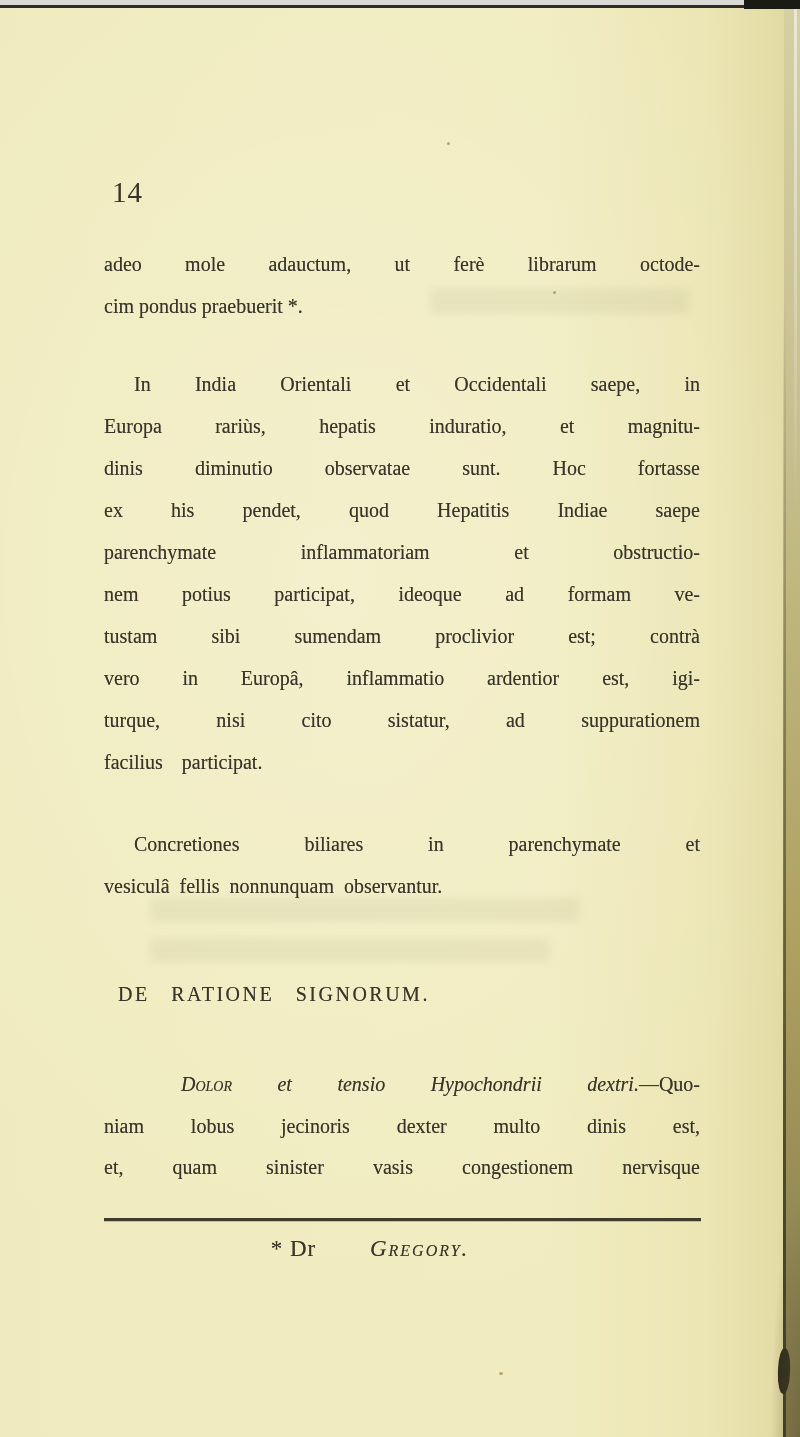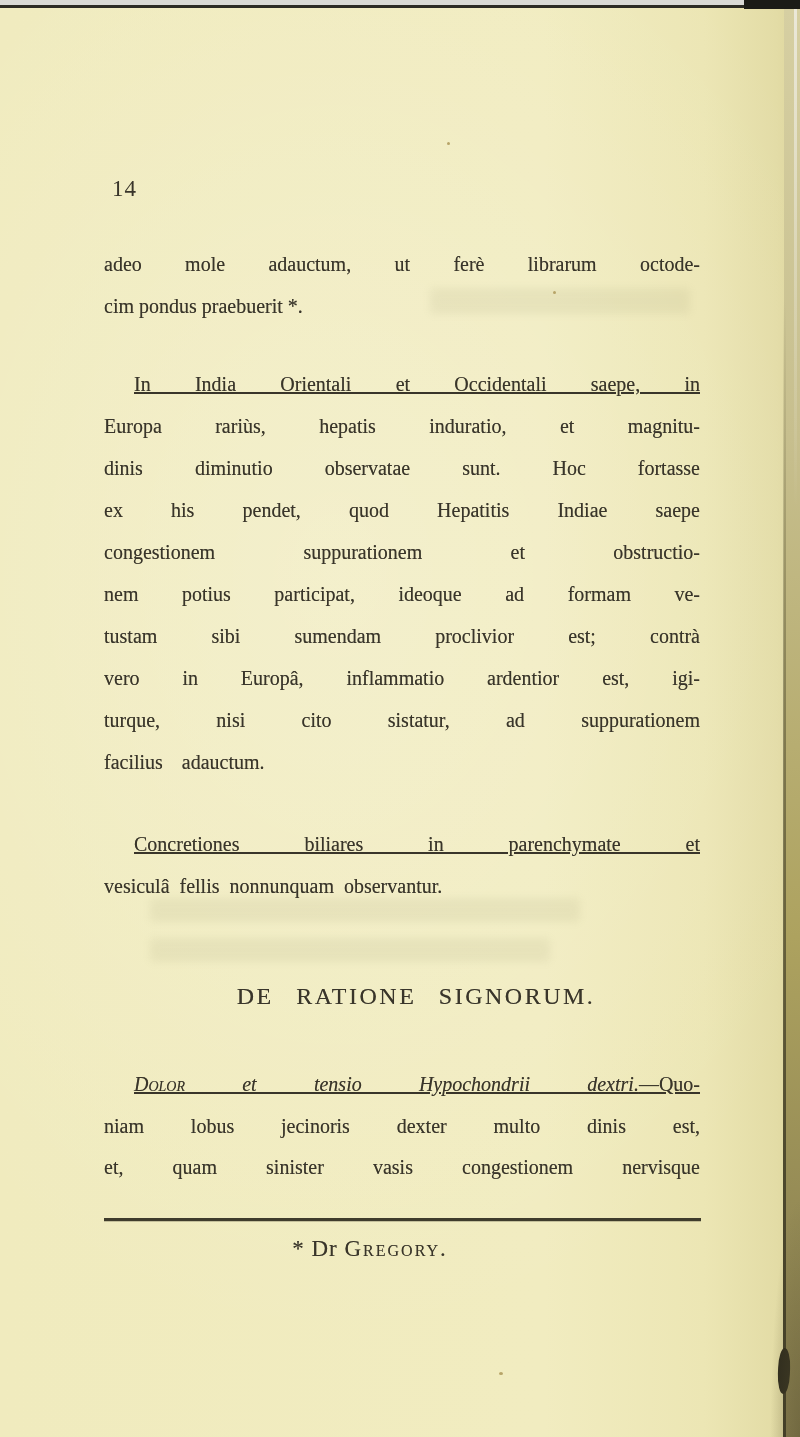--- a/index.html
+++ b/index.html
@@ -47,53 +47,53 @@
     position: absolute; background: #8d8a60; opacity: 0.10; filter: blur(4px);
     border-radius: 4px;
   }
   .speck { position: absolute; border-radius: 50%; background: #b7a468; }
   
   .ink { color: #39352a; }
   .running-header {
     position: absolute; left: 104px; top: 176px; width: 596px; height: 30px;
     font-size: 22px; letter-spacing: 0.5px;
   }
-  .page-number { position: absolute; left: 8px; top: 0; font-size: 23px; letter-spacing: 1px; }
+  .page-number { position: absolute; left: 8px; top: 0; font-size: 29px; letter-spacing: 1px; }
   .running-title {
     position: absolute; left: 0; top: 0; width: 100%; text-align: center;
     letter-spacing: 2.5px; word-spacing: 9px; font-size: 22px;
     transform: translateX(-12px);
   }
   .ln {
     position: absolute; left: 104px; width: 596px; line-height: 40px;
     font-size: 20px; white-space: nowrap;
     text-shadow: 0 0 0.5px rgba(57,53,42,0.55);
   }
   .j { white-space: normal; text-align: justify; text-align-last: justify; }
-  .ind { text-indent: 30px; text-decoration: underline; }
+  .ind { text-indent: 30px; }
   .it { font-style: italic; }
-  .sc { font-variant: small-caps; }
+  .sc { font-variant: small-caps; margin-left: 47px; }
   .section-heading {
-    position: absolute; left: 104px; top: 983px; width: 596px; text-align: center;
-    font-size: 24px; letter-spacing: 2.5px; word-spacing: 14px;
+    position: absolute; left: 104px; top: 983px; width: 596px; 
+    font-size: 20px; letter-spacing: 2.5px; word-spacing: 14px;
     transform: translateX(14px);
     text-shadow: 0 0 0.5px rgba(57,53,42,0.55);
   }
   .footnote-rule {
     position: absolute; left: 104px; top: 1218px; width: 597px; height: 3px;
     background: #3f3c2c;
     box-shadow: 0 1px 0 rgba(63,60,44,0.25);
   }
   .footnote {
     position: absolute; left: 104px; top: 1236px; width: 596px; text-align: center;
     font-size: 23px; letter-spacing: 1px;
     transform: translateX(-32px);
     text-shadow: 0 0 0.5px rgba(57,53,42,0.5);
   }
-  .footnote .sc { letter-spacing: 2px; }
+  .footnote .sc { letter-spacing: 2px; font-style: italic; }
 </style>
 </head>
 <body>
 
 <div class="scan">
 
   <div class="top-strip"></div>
   <div class="top-line"></div>
   <div class="top-corner-notch"></div>
   <div class="right-edge"></div>
@@ -113,26 +113,26 @@
     <span class="page-number">14</span>
   </div>
 
   <div class="ln j ink" style="top:244px">adeo mole adauctum, ut ferè librarum octode-</div>
   <div class="ln ink" style="top:286px">cim pondus praebuerit *.</div>
 
   <div class="ln j ind ink" style="top:364px">In India Orientali et Occidentali saepe, in</div>
   <div class="ln j ink" style="top:406px">Europa rariùs, hepatis induratio, et magnitu-</div>
   <div class="ln j ink" style="top:448px">dinis diminutio observatae sunt. Hoc fortasse</div>
   <div class="ln j ink" style="top:490px">ex his pendet, quod Hepatitis Indiae saepe</div>
-  <div class="ln j ink" style="top:532px">congestionem suppurationem et obstructio-</div>
+  <div class="ln j ink" style="top:532px">parenchymate inflammatoriam et obstructio-</div>
   <div class="ln j ink" style="top:574px">nem potius participat, ideoque ad formam ve-</div>
   <div class="ln j ink" style="top:616px">tustam sibi sumendam proclivior est; contrà</div>
   <div class="ln j ink" style="top:658px">vero in Europâ, inflammatio ardentior est, igi-</div>
   <div class="ln j ink" style="top:700px">turque, nisi cito sistatur, ad suppurationem</div>
-  <div class="ln ink" style="top:742px; word-spacing:14px;">facilius adauctum.</div>
+  <div class="ln ink" style="top:742px; word-spacing:14px;">facilius participat.</div>
 
   <div class="ln j ind ink" style="top:824px">Concretiones biliares in parenchymate et</div>
   <div class="ln ink" style="top:866px; word-spacing:5px;">vesiculâ fellis nonnunquam observantur.</div>
 
   <div class="section-heading ink">DE RATIONE SIGNORUM.</div>
 
   <div class="ln j ind ink" style="top:1064px">
     <span class="it sc">Dolor</span><span class="it"> et tensio Hypochondrii dextri.</span><span>—Quo-</span>
   </div>
   <div class="ln j ink" style="top:1106px">niam lobus jecinoris dexter multo dinis est,</div>

